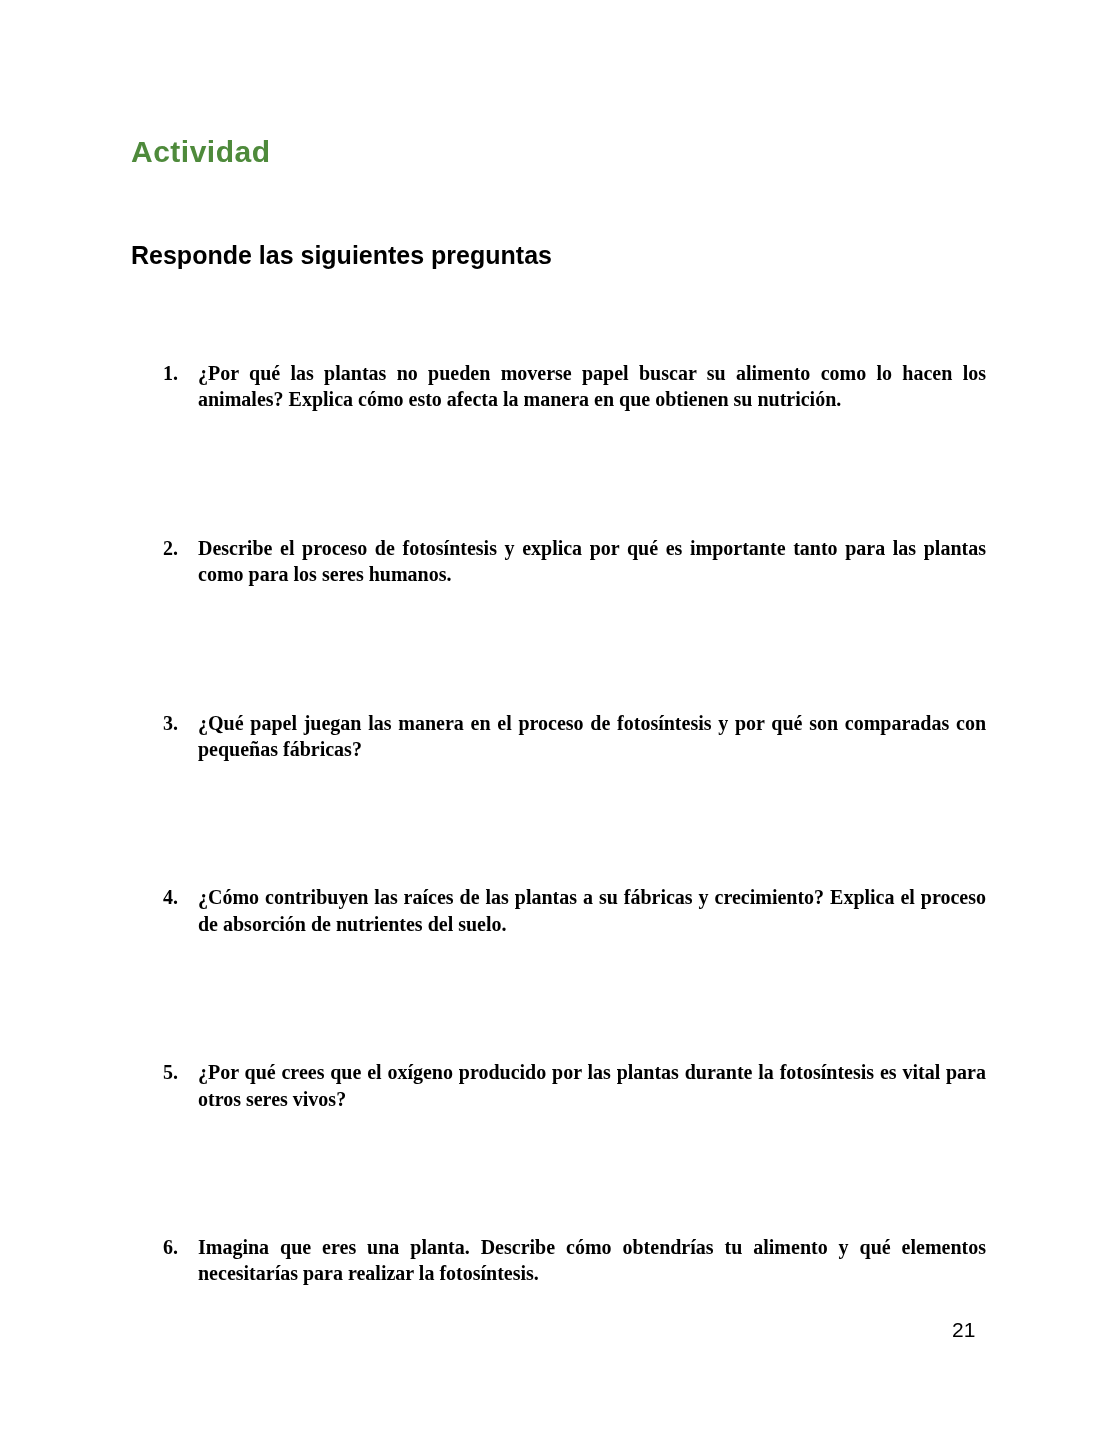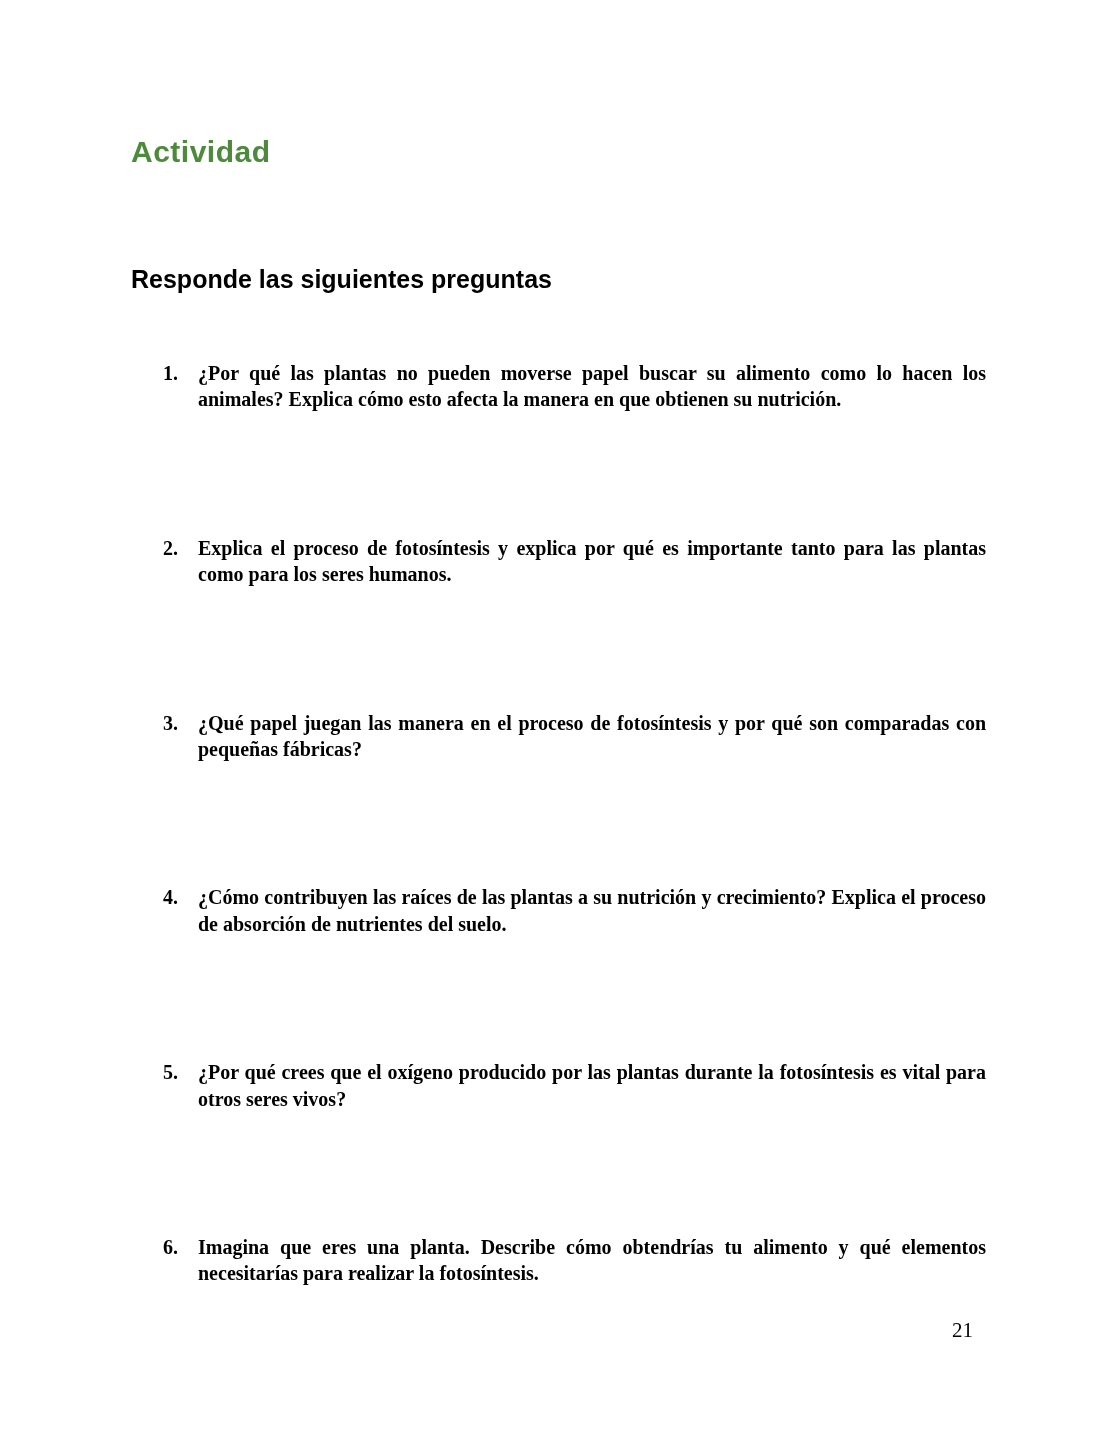--- a/index.html
+++ b/index.html
@@ -29,21 +29,20 @@
 
   .subtitle {
     position: absolute;
     left: 131px;
     top: 242px;
     font-family: "Liberation Sans", sans-serif;
     font-weight: bold;
     font-size: 25px;
     line-height: 1.1;
     color: #000000;
-    margin-top: 24px;
   }
 
   .questions {
     position: absolute;
     left: 163px;
     top: 360px;
     width: 823px;
     list-style: none;
   }
 
@@ -65,21 +64,21 @@
   .q-text {
     flex: 1;
     text-align: justify;
     text-justify: inter-word;
   }
 
   .page-number {
     position: absolute;
     left: 952px;
     top: 1318px;
-    font-family: Liberation Serif, serif;
+    font-family: Liberation Sans, sans-serif;
     font-size: 21px;
     font-weight: normal;
     color: #000000;
   }
 </style>
 </head>
 <body>
 
 <div class="page">
 
@@ -89,31 +88,31 @@
 
   <ol class="questions">
 
     <li class="question">
       <span class="q-number">1.</span>
       <span class="q-text">¿Por qué las plantas no pueden moverse papel buscar su alimento como lo hacen los animales? Explica cómo esto afecta la manera en que obtienen su nutrición.</span>
     </li>
 
     <li class="question">
       <span class="q-number">2.</span>
-      <span class="q-text">Explica el proceso de fotosíntesis y explica por qué es importante tanto para las plantas como para los seres humanos.</span>
+      <span class="q-text">Describe el proceso de fotosíntesis y explica por qué es importante tanto para las plantas como para los seres humanos.</span>
     </li>
 
     <li class="question">
       <span class="q-number">3.</span>
       <span class="q-text">¿Qué papel juegan las manera en el proceso de fotosíntesis y por qué son comparadas con pequeñas fábricas?</span>
     </li>
 
     <li class="question">
       <span class="q-number">4.</span>
-      <span class="q-text">¿Cómo contribuyen las raíces de las plantas a su nutrición y crecimiento? Explica el proceso de absorción de nutrientes del suelo.</span>
+      <span class="q-text">¿Cómo contribuyen las raíces de las plantas a su fábricas y crecimiento? Explica el proceso de absorción de nutrientes del suelo.</span>
     </li>
 
     <li class="question">
       <span class="q-number">5.</span>
       <span class="q-text">¿Por qué crees que el oxígeno producido por las plantas durante la fotosíntesis es vital para otros seres vivos?</span>
     </li>
 
     <li class="question">
       <span class="q-number">6.</span>
       <span class="q-text">Imagina que eres una planta. Describe cómo obtendrías tu alimento y qué elementos necesitarías para realizar la fotosíntesis.</span>

